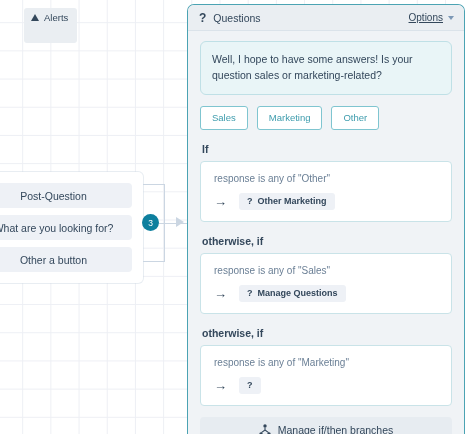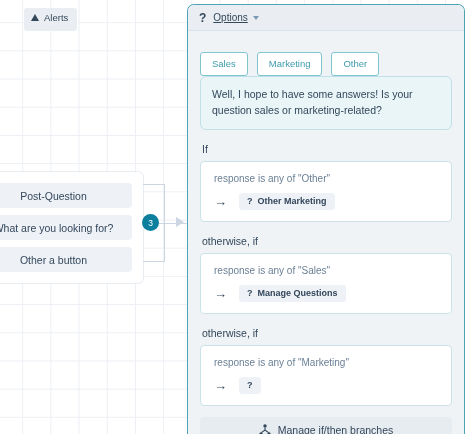--- a/index.html
+++ b/index.html
@@ -27,21 +27,21 @@
       linear-gradient(to bottom, #edeff4 1px, transparent 1px);
     background-size: 28.2px 28.2px;
     background-position: -6px -6px;
   }
 
   
   #alerts-btn {
     position: absolute;
     left: 24px; top: 8px;
     height: 19px;
-    padding: 0 9px 4px 7px;
+    padding: 0 9px 16px 7px;
     display: flex;
     align-items: center;
     gap: 5px;
     background: #eaeef2;
     border-radius: 3px;
     font-size: 9.5px;
     color: #33475b;
     cursor: pointer;
   }
   #alerts-btn .tri {
@@ -194,20 +194,21 @@
     font-size: 9.5px;
     padding: 5px 11px 6px 11px;
     cursor: pointer;
   }
 
   
   .branch-label {
     font-size: 10.5px;
     color: #33475b;
     margin: 13px 0 6px 2px;
+    font-weight: bold;
   }
   .branch-card {
     background: #ffffff;
     border: 1px solid #c9e3e8;
     border-radius: 4px;
     padding: 11px 12px 11px 13px;
   }
   .branch-cond {
     font-size: 10px;
     color: #6a7f95;
@@ -281,35 +282,36 @@
   <div class="conn" id="conn-out"></div>
   <div id="conn-arrow"></div>
 
   <div id="badge-3">3</div>
 </div>
 
 <div id="panel">
 
   <div id="panel-header">
     <span class="q-mark">?</span>
+    <span id="panel-title">Questions</span>
     <span id="options-link">
       <span>Options</span>
       <span id="options-caret"></span>
     </span>
   </div>
 
   <div id="panel-body">
 
+    <div id="message-bubble">Well, I hope to have some answers! Is your question sales or marketing-related?</div>
+
     <div id="quick-replies">
       <div class="chip-reply">Sales</div>
       <div class="chip-reply">Marketing</div>
       <div class="chip-reply">Other</div>
     </div>
-
-    <div id="message-bubble">Well, I hope to have some answers! Is your question sales or marketing-related?</div>
 
     <div class="branch-label">If</div>
     <div class="branch-card">
       <div class="branch-cond">response is any of "Other"</div>
       <div class="branch-row">
         <span class="arrow-icon">→</span>
         <span class="chip-action">
           <span>?</span>
           <span>Other Marketing</span>
         </span>

